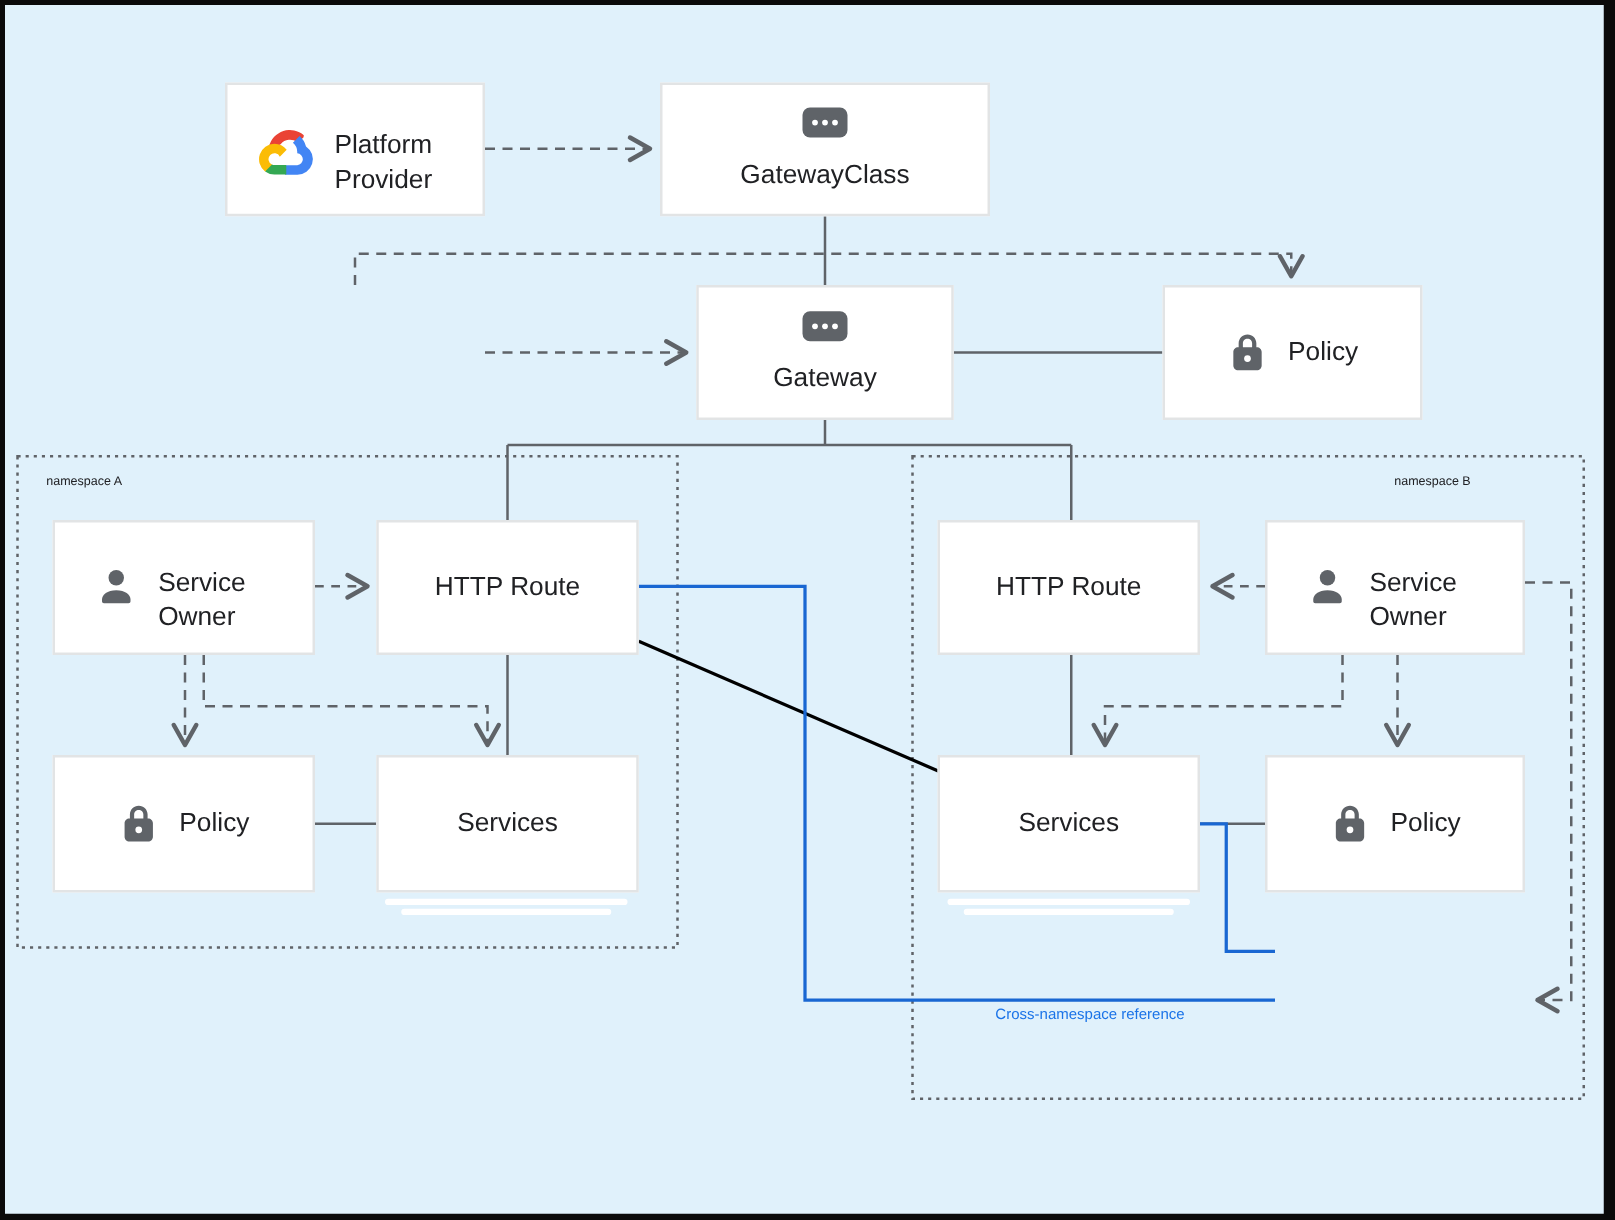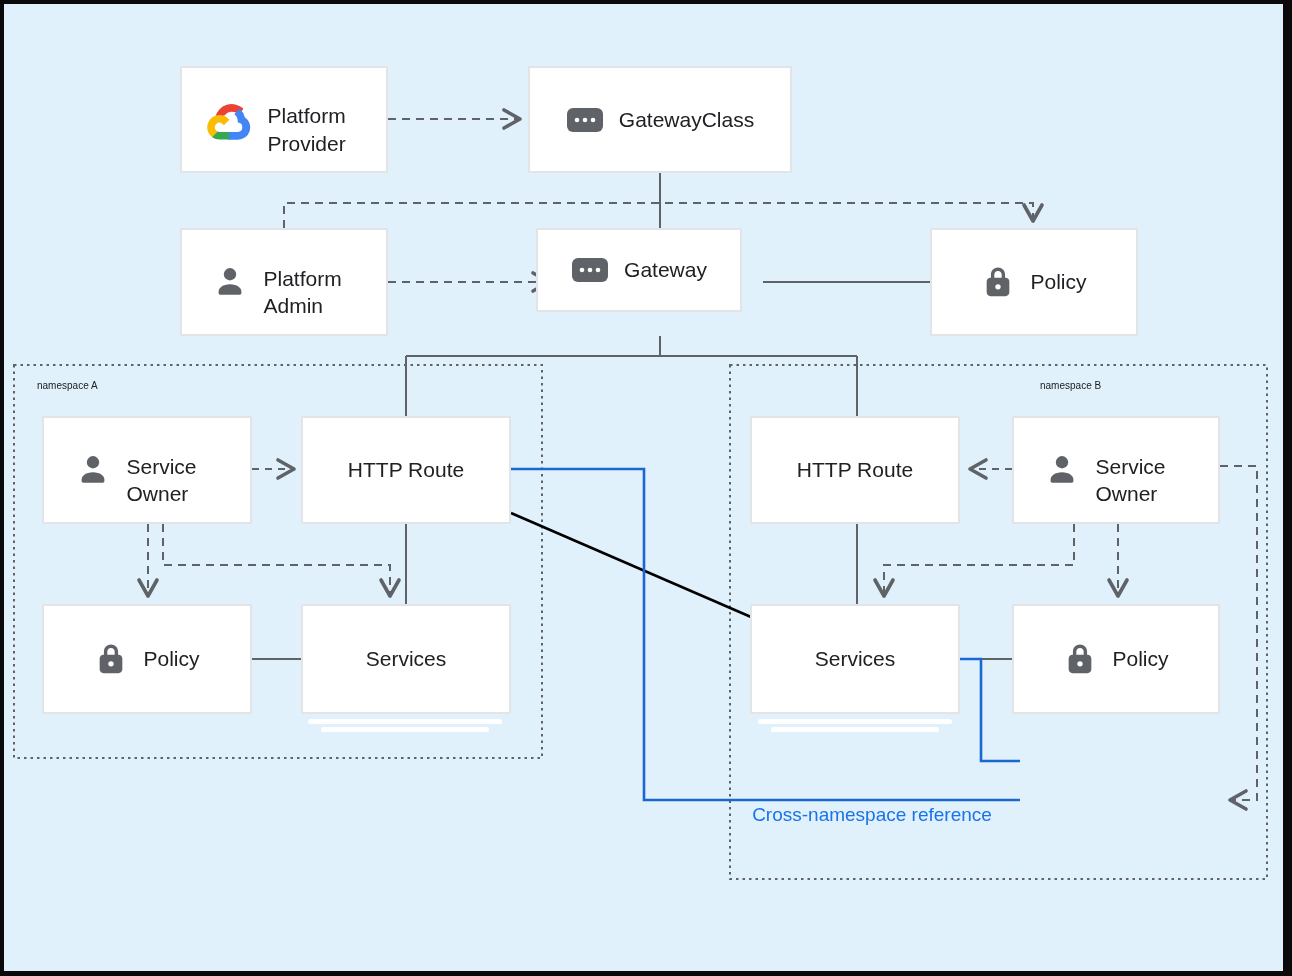--- a/index.html
+++ b/index.html
@@ -15,24 +15,24 @@
     display:flex; align-items:center; justify-content:center; gap:15px;
     box-sizing:border-box; color:#202124; font-size:21px; line-height:1.3;
   }
   .node .lbl { white-space:nowrap; }
   .node .lbl.wrap { white-space:normal; width:94px;margin-top:20px; }
   .icon { display:flex; align-items:center; justify-content:center; flex:0 0 auto; }
   .ns-label {
     position:absolute; z-index:3; font-size:10px; color:#202124;
   }
   .ns-a-label { left:37px; top:380px; }
-  .ns-b-label { left:1040px; top:380px; width:212px; text-align:left; }
+  .ns-b-label { left:1040px; top:380px; width:212px; text-align:center; }
   .cross-label {
     position:absolute; z-index:3; left:720px; top:804px; width:304px; text-align:center;
-    font-size:19px; color:#1a73e8;
+    font-size:12px; color:#1a73e8;
   }
   .stackbar { position:absolute; z-index:3; background:#ffffff; height:5px; border-radius:3px; }
   .sa1 { left:308px; top:719px; width:194px; }
   .sa2 { left:321px; top:727px; width:168px; }
   .sb1 { left:758px; top:719px; width:194px; }
   .sb2 { left:771px; top:727px; width:168px; }
 </style>
 </head>
 <body>
 
@@ -87,43 +87,34 @@
       <svg width="46" height="40" viewBox="0 0 24 24" aria-hidden="true">
         <path fill="#EA4335" d="M16.64 8.2h.8l2.28-2.28.11-.97A10.25 10.25 0 0 0 3.15 10.26c.24-.17.75-.04.75-.04l4.56-.75s.23-.39.35-.36a5.69 5.69 0 0 1 7.83-.91z"></path>
         <path fill="#4285F4" d="M20.89 10.28a10.27 10.27 0 0 0-3.1-5l-3.2 3.2a5.69 5.69 0 0 1 2.09 4.52v.57a2.85 2.85 0 0 1 0 5.69h-5.69l-.57.58v3.41l.57.57h5.69a7.4 7.4 0 0 0 4.21-13.54z"></path>
         <path fill="#34A853" d="M5.72 23.77h5.69v-4.55H5.72a2.84 2.84 0 0 1-1.17-.26l-.81.25-2.29 2.28-.2.8a7.39 7.39 0 0 0 4.47 1.48z"></path>
         <path fill="#FBBC05" d="M5.72 9a7.4 7.4 0 0 0-4.47 13.28l3.3-3.3a2.84 2.84 0 1 1 3.76-3.76l3.3-3.3A7.39 7.39 0 0 0 5.72 9z"></path>
       </svg>
     </span>
     <span class="lbl wrap">Platform Provider</span>
   </div>
 
-  <div class="node" style="left:528px;top:66px;width:264px;height:107px;">
+  <div class="node" style="left:528px;top:66px;width:264px;height:107px;flex-direction:column;">
     <span class="icon">
       <svg width="38" height="26" viewBox="0 0 38 26" aria-hidden="true">
         <rect x="1" y="1" width="36" height="24" rx="6" fill="#5f6368"></rect>
         <circle cx="11" cy="13" r="2.3" fill="#ffffff"></circle>
         <circle cx="19" cy="13" r="2.3" fill="#ffffff"></circle>
         <circle cx="27" cy="13" r="2.3" fill="#ffffff"></circle>
       </svg>
     </span>
     <span class="lbl">GatewayClass</span>
   </div>
 
-  <div class="node" style="left:180px;top:228px;width:208px;height:108px;">
-    <span class="icon">
-      <svg width="38" height="38" viewBox="0 0 24 24" aria-hidden="true">
-        <circle cx="12" cy="7.1" r="3.9" fill="#5f6368"></circle>
-        <path fill="#5f6368" d="M12 13.4c-4.5 0-7.2 2.3-7.2 4.6v1c0 .6.4 1 1 1h12.4c.6 0 1-.4 1-1v-1c0-2.3-2.7-4.6-7.2-4.6z"></path>
-      </svg>
-    </span>
-    <span class="lbl wrap">Platform Admin</span>
-  </div>
 
-  <div class="node" style="left:536px;top:228px;width:206px;height:84px;">
+  <div class="node" style="left:557px;top:228px;width:206px;height:108px;flex-direction:column;">
     <span class="icon">
       <svg width="38" height="26" viewBox="0 0 38 26" aria-hidden="true">
         <rect x="1" y="1" width="36" height="24" rx="6" fill="#5f6368"></rect>
         <circle cx="11" cy="13" r="2.3" fill="#ffffff"></circle>
         <circle cx="19" cy="13" r="2.3" fill="#ffffff"></circle>
         <circle cx="27" cy="13" r="2.3" fill="#ffffff"></circle>
       </svg>
     </span>
     <span class="lbl">Gateway</span>
   </div>

